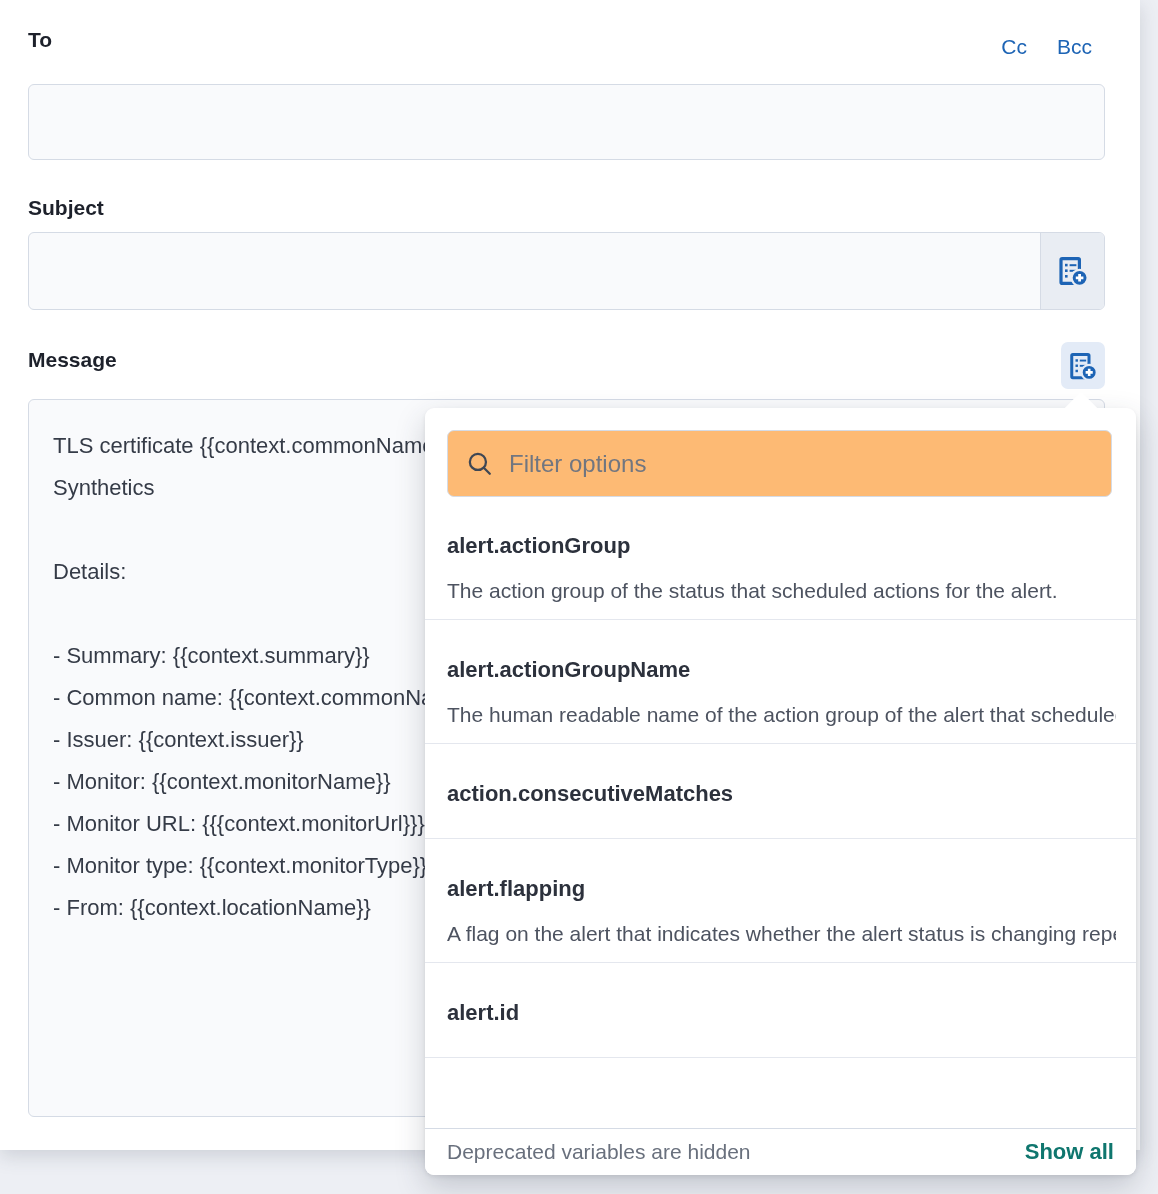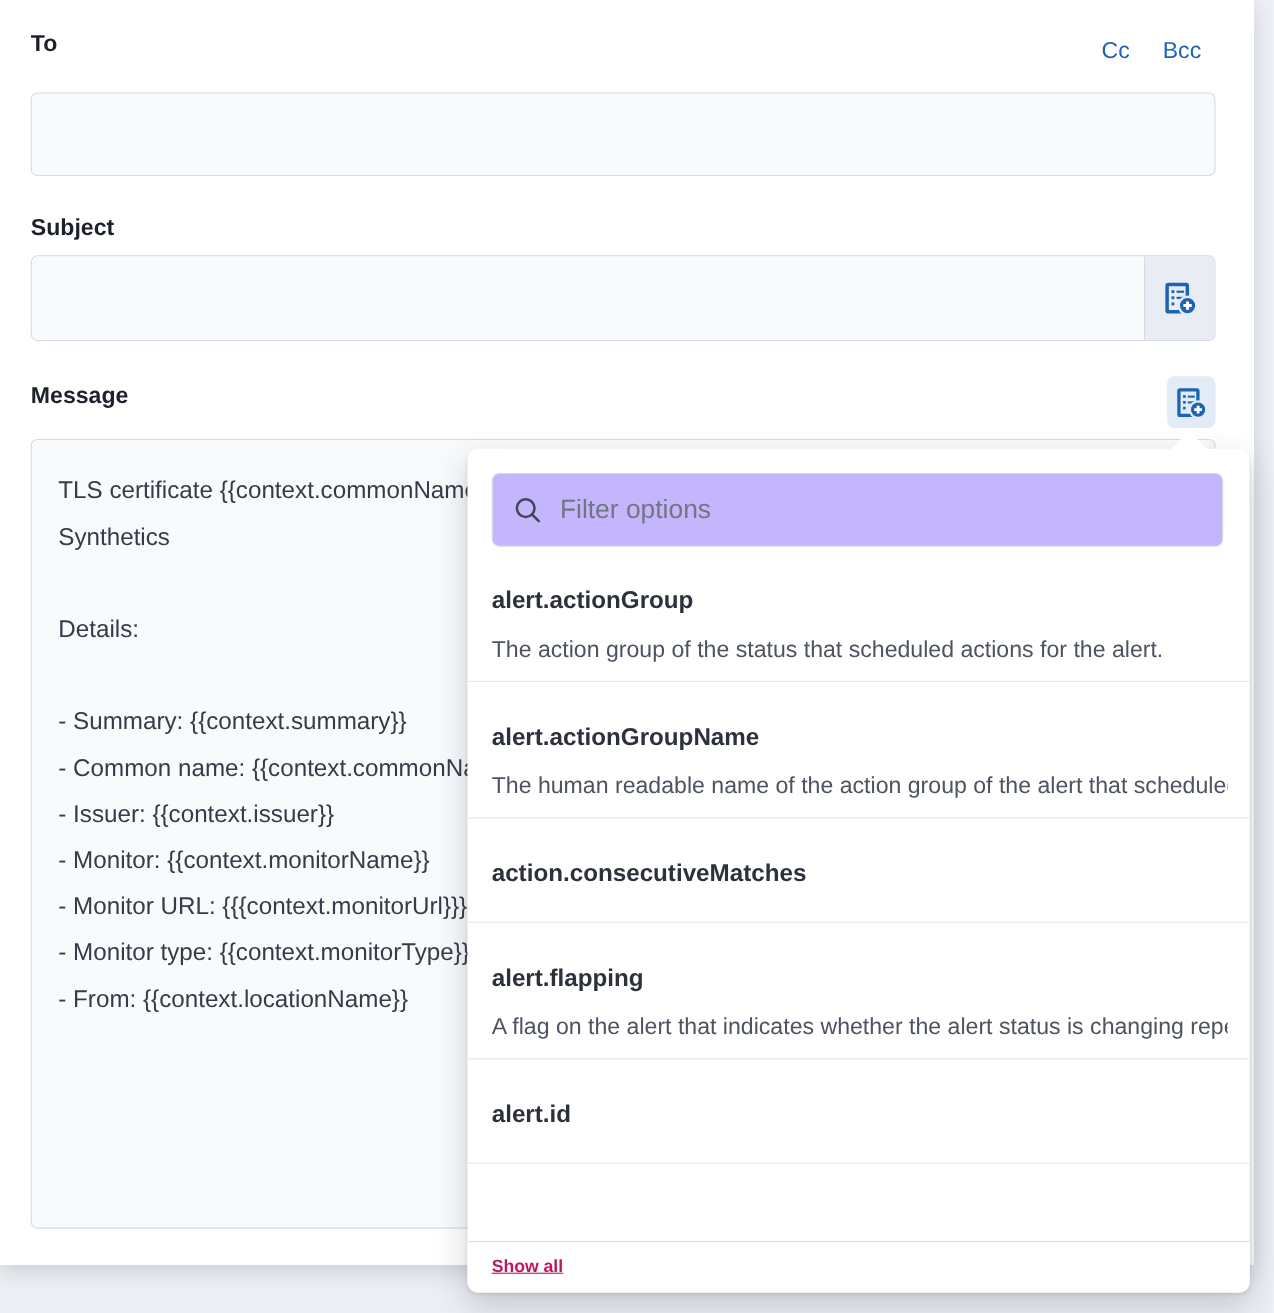--- a/index.html
+++ b/index.html
@@ -84,21 +84,21 @@
   }
   .popover-arrow {
     position:absolute; top:-11px; left:643px;
     width:26px; height:26px;
     background:#ffffff;
     transform:rotate(45deg);
     border-radius:3px;
   }
   .filter-box {
     position:absolute; left:22px; right:24px; top:22px; height:67px;
-    background:#c4b5fd;
+    background:#fdba74;
     border:1px solid #d5dbe5;
     border-radius:7px;
     display:flex; align-items:center;
     padding:16px 18px; gap:15px;
   }
   .filter-box input {
     flex:1; border:none; outline:none; background:transparent;
     font-size:24px; color:#353b47;
     font-family:"Liberation Sans", sans-serif;
   }
@@ -124,21 +124,21 @@
   }
   .popover-footer {
     position:absolute; left:0; right:0; bottom:0; height:47px;
     border-top:1px solid #d5dbe5;
     background:#ffffff;
     border-radius:0 0 9px 9px;
     display:flex; align-items:center; justify-content:space-between;
     padding:0 22px 0 22px;
   }
   .footer-note { font-size:21px; color:#69707d; }
-  .show-all { font-size:16px; font-weight:700; color:#be185d; cursor:pointer;text-decoration:underline; }
+  .show-all { font-size:22px; font-weight:700; color:#0f766e; cursor:pointer; }
 
   svg { display:block; }
 </style>
 </head>
 <body>
 
 <div class="flyout">
 
   <div class="field-label label-to">To</div>
   <div class="cc-bcc-row">
@@ -226,15 +226,16 @@
     <div class="option-item">
       <div class="option-name">alert.flapping</div>
       <div class="option-desc">A flag on the alert that indicates whether the alert status is changing repeatedly.</div>
     </div>
     <div class="option-item">
       <div class="option-name">alert.id</div>
     </div>
   </div>
 
   <div class="popover-footer">
+    <span class="footer-note">Deprecated variables are hidden</span>
     <span class="show-all">Show all</span>
   </div>
 </div>
 
 </body></html>

